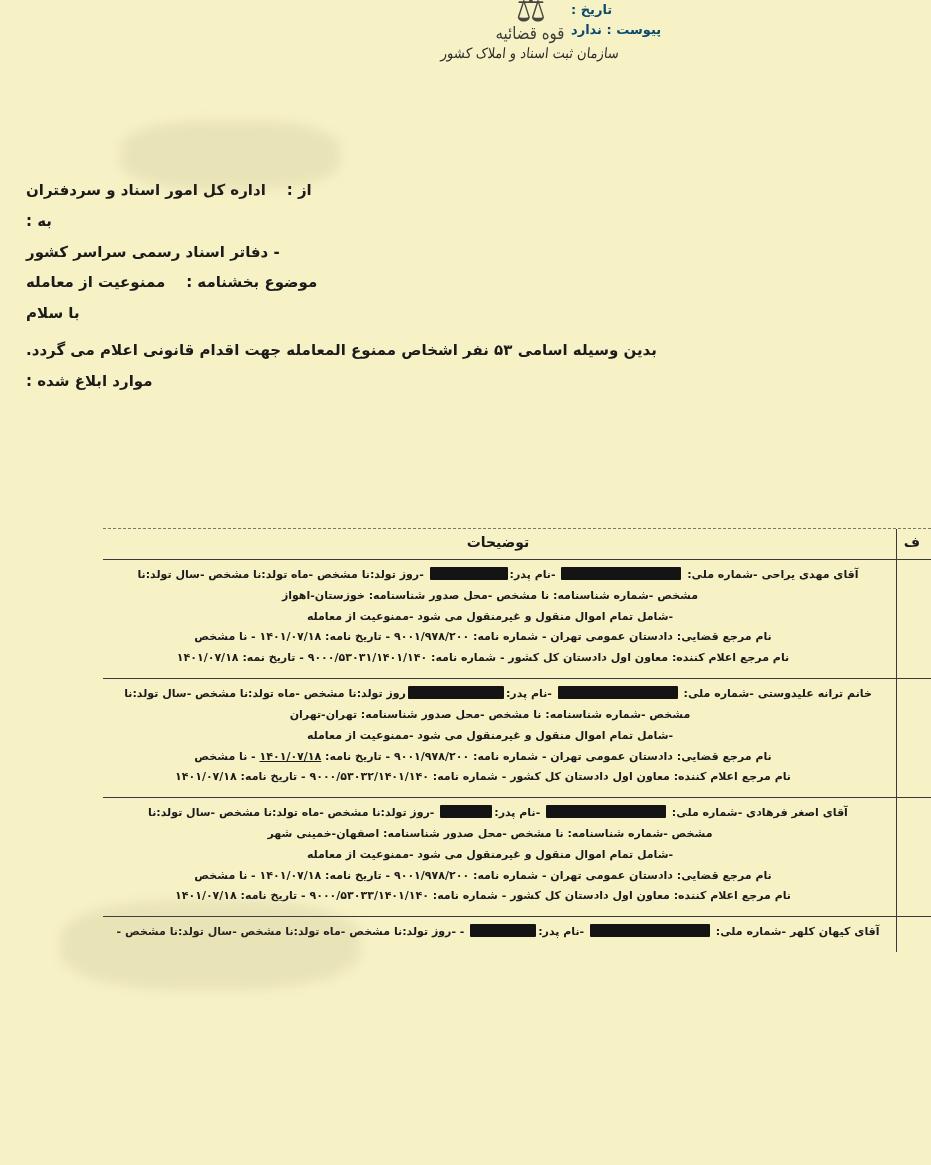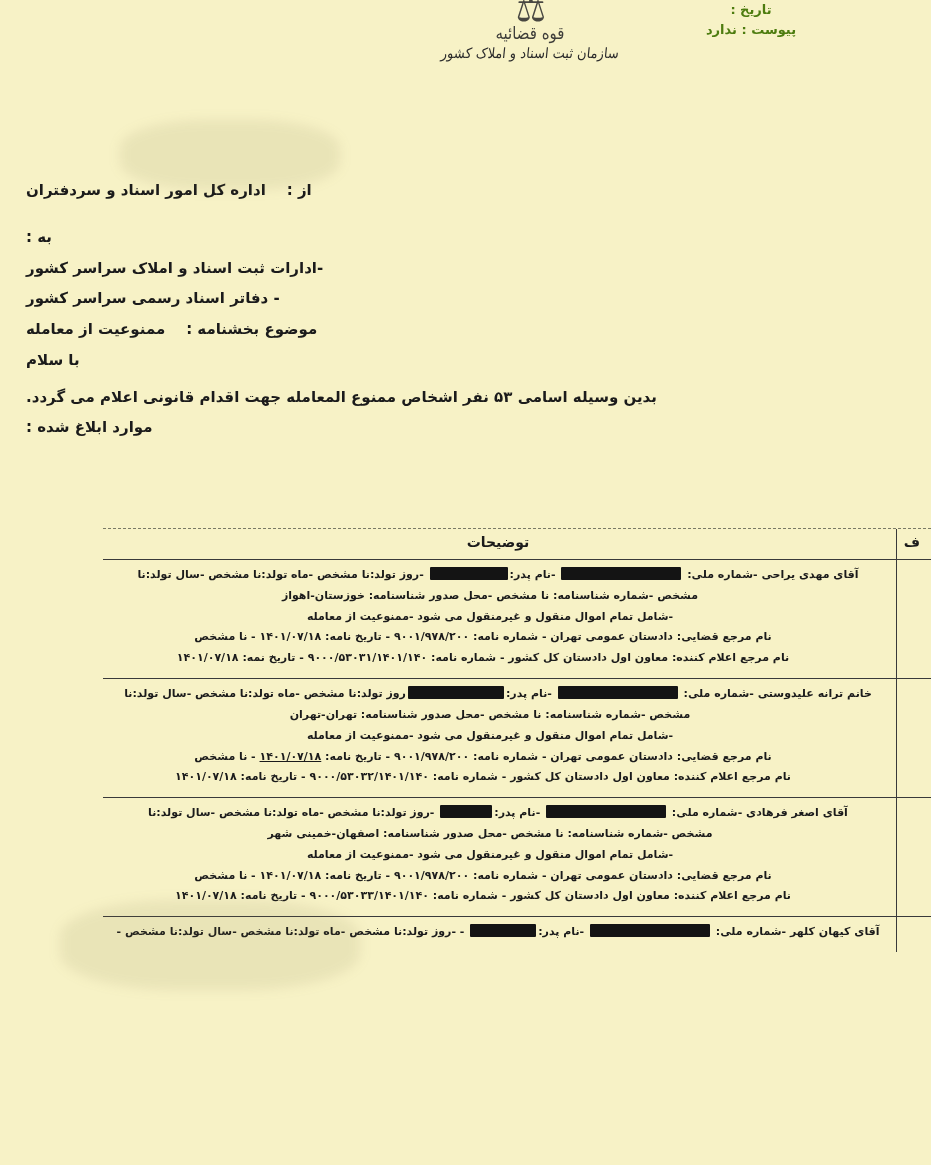--- a/index.html
+++ b/index.html
@@ -22,26 +22,26 @@
     background: #f7f2c6;
     box-sizing: border-box;
   }
 
   
   .header-right {
     position: absolute;
     top: 0px;
     right: 0px;
     width: 360px;
-    text-align: center;
+    text-align: left;
     direction: rtl;
     font-size: 13px;
     line-height: 1.55;
     font-weight: bold;
-    color: #4d7c0f;
+    color: #0c4a6e;
   }
   .header-right div {
     white-space: nowrap;
     overflow: hidden;
   }
 
   .logo-block {
     position: absolute;
     top: -8px;
     left: 430px;
@@ -82,21 +82,21 @@
     direction: rtl;
     text-align: left;
     font-size: 15px;
     font-weight: bold;
     line-height: 2.05;
     padding-right: 0px;
     box-sizing: border-box;
   }
   .addr .line { white-space: nowrap; }
   .addr .indent-1 { padding-right: 96px; }
-  .addr .indent-2 { padding-right: 120px; margin-top: 16px; }
+  .addr .indent-2 { padding-right: 120px; }
   .addr .indent-3 { padding-right: 150px; }
   .addr .indent-4 { padding-right: 178px; }
   .addr .indent-5 { padding-right: 38px; }
   .addr .indent-6 { padding-right: 196px; }
   .addr .indent-7 { padding-right: 86px; }
   .addr .gap { height: 6px; }
 
   
   .tbl {
     position: absolute;
@@ -204,21 +204,20 @@
 
   <div class="addr">
     <div class="line indent-1">
       <span>از :</span>
       &nbsp;&nbsp;
       <span>اداره کل امور اسناد و سردفتران</span>
     </div>
     <div class="line indent-2">
       <span>به :</span>
     </div>
-    <div class="line indent-4">-ادارات ثبت اسناد و املاک سراسر کشور</div>
     <div class="line indent-6">- دفاتر اسناد رسمی سراسر کشور</div>
     <div class="line indent-5">
       <span>موضوع بخشنامه :</span>
       &nbsp;&nbsp;
       <span>ممنوعیت از معامله</span>
     </div>
     <div class="line indent-7">با سلام</div>
     <div class="gap"></div>
     <div class="line indent-5">بدین وسیله اسامی ۵۳ نفر اشخاص ممنوع المعامله جهت اقدام قانونی اعلام می گردد.</div>
     <div class="line indent-5">موارد ابلاغ شده :</div>

